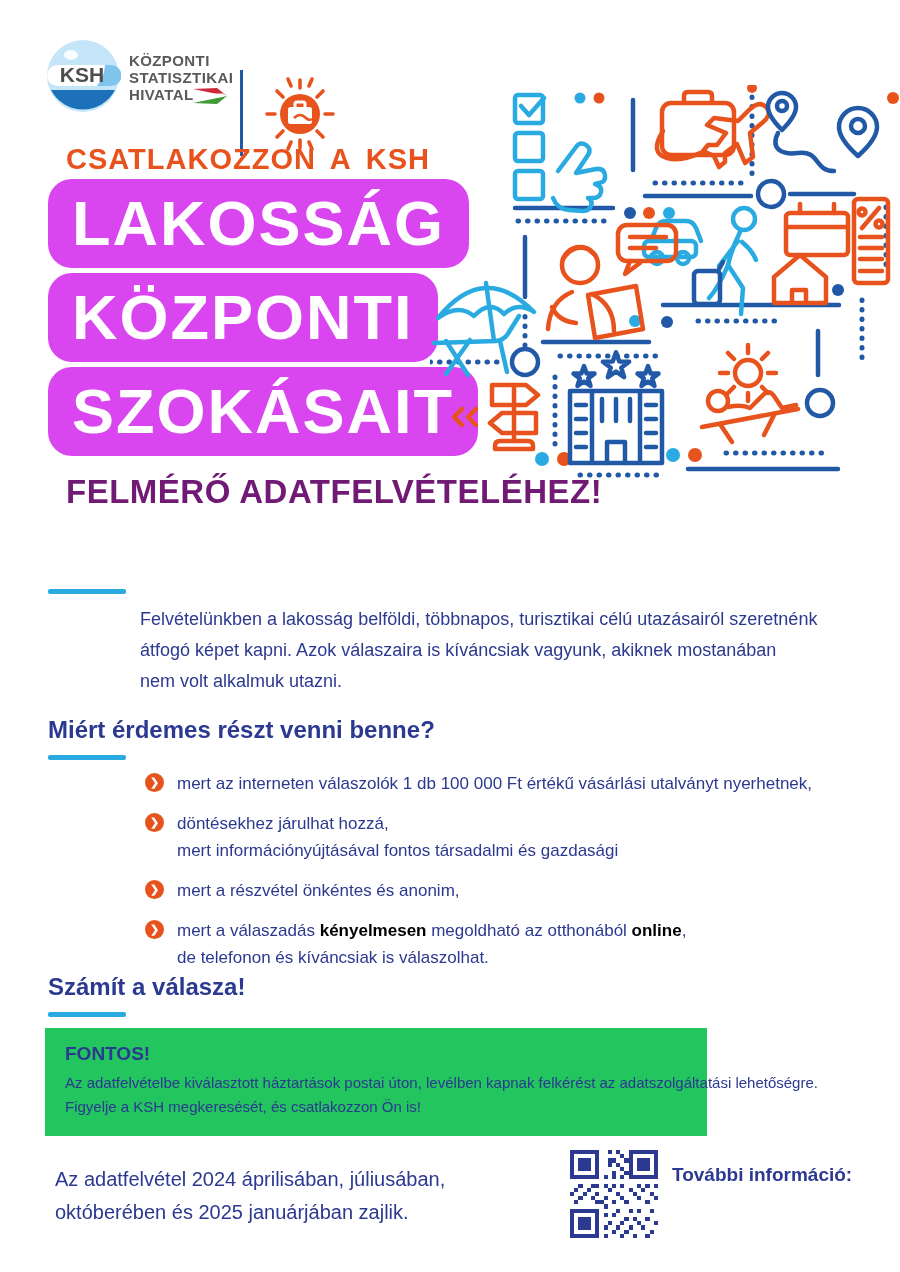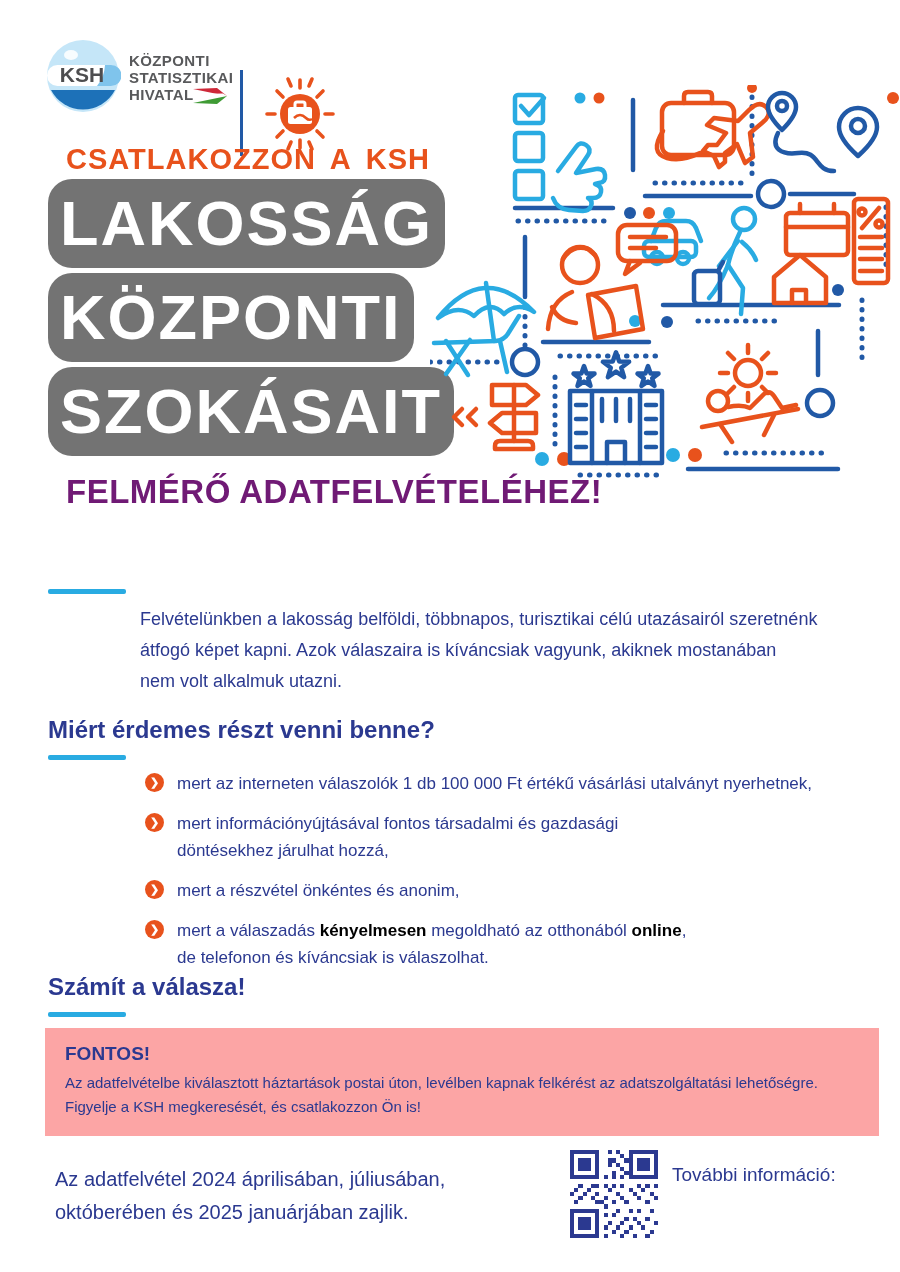--- a/index.html
+++ b/index.html
@@ -15,47 +15,47 @@
   .org-name{position:absolute;left:84px;top:16px;color:#58595B;font-weight:bold;
     font-size:15px;line-height:17px;letter-spacing:.4px;}
   .org-line{white-space:nowrap;}
   .org-flag{position:absolute;left:78px;top:39px;}
   .hdr-divider{position:absolute;left:240px;top:34px;width:2.5px;height:86px;background:#2159A6;}
   .sun-logo{position:absolute;left:262px;top:40px;}
   
   .kicker{position:absolute;left:66px;top:143px;color:#E8521C;font-weight:bold;
     font-size:29px;letter-spacing:1px;word-spacing:6px;white-space:nowrap;}
   .title-stack{position:absolute;left:48px;top:179px;}
-  .title-box{display:table;background:#737373;color:#fff;font-weight:bold;
-    font-size:63px;line-height:89px;height:89px;padding:0 12px;border-radius:24px;
+  .title-box{display:table;background:#d946ef;color:#fff;font-weight:bold;
+    font-size:63px;line-height:89px;height:89px;padding:0 24px;border-radius:24px;
     margin-bottom:5px;letter-spacing:2px;white-space:nowrap;}
   .subtitle{position:absolute;left:66px;top:466px;color:#701a75;font-weight:bold;
     font-size:33px;letter-spacing:.5px;white-space:nowrap;margin-top:7px;}
   .illust{position:absolute;left:430px;top:85px;}
   
   .h2{position:absolute;left:48px;font-weight:bold;font-size:24px;color:#2B3990;white-space:nowrap;}
   .rule{position:absolute;left:48px;width:78px;height:5px;background:#29ABE2;border-radius:2px;}
   .intro-p{position:absolute;left:140px;top:604px;font-size:18px;line-height:31px;}
   .line{white-space:nowrap;display:block;}
   .bullets{position:absolute;left:145px;top:770px;}
   .bullet{display:flex;align-items:flex-start;margin-bottom:13px;}
   .bullet-ico{flex:0 0 auto;width:19px;height:19px;border-radius:50%;background:#E8521C;
     color:#fff;font-size:11px;font-weight:bold;text-align:center;line-height:19px;
     margin-top:3px;margin-right:13px;}
   .bullet-tx{font-size:17px;line-height:27px;}
   .hl{color:#000000;font-weight:bold;}
-  .fontos{position:absolute;left:45px;top:1028px;width:834px;background:#fca5a5;
+  .fontos{position:absolute;left:45px;top:1028px;width:662px;background:#22c55e;
     padding:15px 20px 17px 20px;box-sizing:border-box;}
   .fontos-title{font-weight:bold;font-size:19px;margin-bottom:6px;}
   .fontos-tx{font-size:15px;line-height:24px;}
   
   .schedule{position:absolute;left:55px;top:1163px;font-weight:normal;font-size:20px;line-height:33px;}
   .qr{position:absolute;left:570px;top:1150px;}
   .more-info{position:absolute;left:672px;top:1164px;}
-  .more-label{font-weight:normal;font-size:19px;white-space:nowrap;}
+  .more-label{font-weight:bold;font-size:19px;white-space:nowrap;}
   .more-url{font-weight:bold;font-size:23px;margin-top:9px;white-space:nowrap;}
   
   .lb{stroke:#29ABE2;fill:none;stroke-width:4.5;stroke-linecap:round;stroke-linejoin:round;}
   .db{stroke:#2159A6;fill:none;stroke-width:4.5;stroke-linecap:round;stroke-linejoin:round;}
   .or{stroke:#E8521C;fill:none;stroke-width:4.5;stroke-linecap:round;stroke-linejoin:round;}
   .dot{stroke-dasharray:.5 9;stroke-width:5;}
   .fl-lb{fill:#29ABE2;stroke:none;}
   .fl-db{fill:#2159A6;stroke:none;}
   .fl-or{fill:#E8521C;stroke:none;}
 </style>
@@ -271,22 +271,22 @@
   <div class="bullets">
     <div class="bullet">
       <span class="bullet-ico">❯</span>
       <span class="bullet-tx">
           <span class="line">mert az interneten válaszolók 1 db 100 000 Ft értékű vásárlási utalványt nyerhetnek,</span>
         </span>
     </div>
     <div class="bullet">
       <span class="bullet-ico">❯</span>
       <span class="bullet-tx">
+        <span class="line">döntésekhez járulhat hozzá,</span>
         <span class="line">mert információnyújtásával fontos társadalmi és gazdasági</span>
-        <span class="line">döntésekhez járulhat hozzá,</span>
       </span>
     </div>
     <div class="bullet">
       <span class="bullet-ico">❯</span>
       <span class="bullet-tx">
           <span class="line">mert a részvétel önkéntes és anonim,</span>
         </span>
     </div>
     <div class="bullet">
       <span class="bullet-ico">❯</span>

